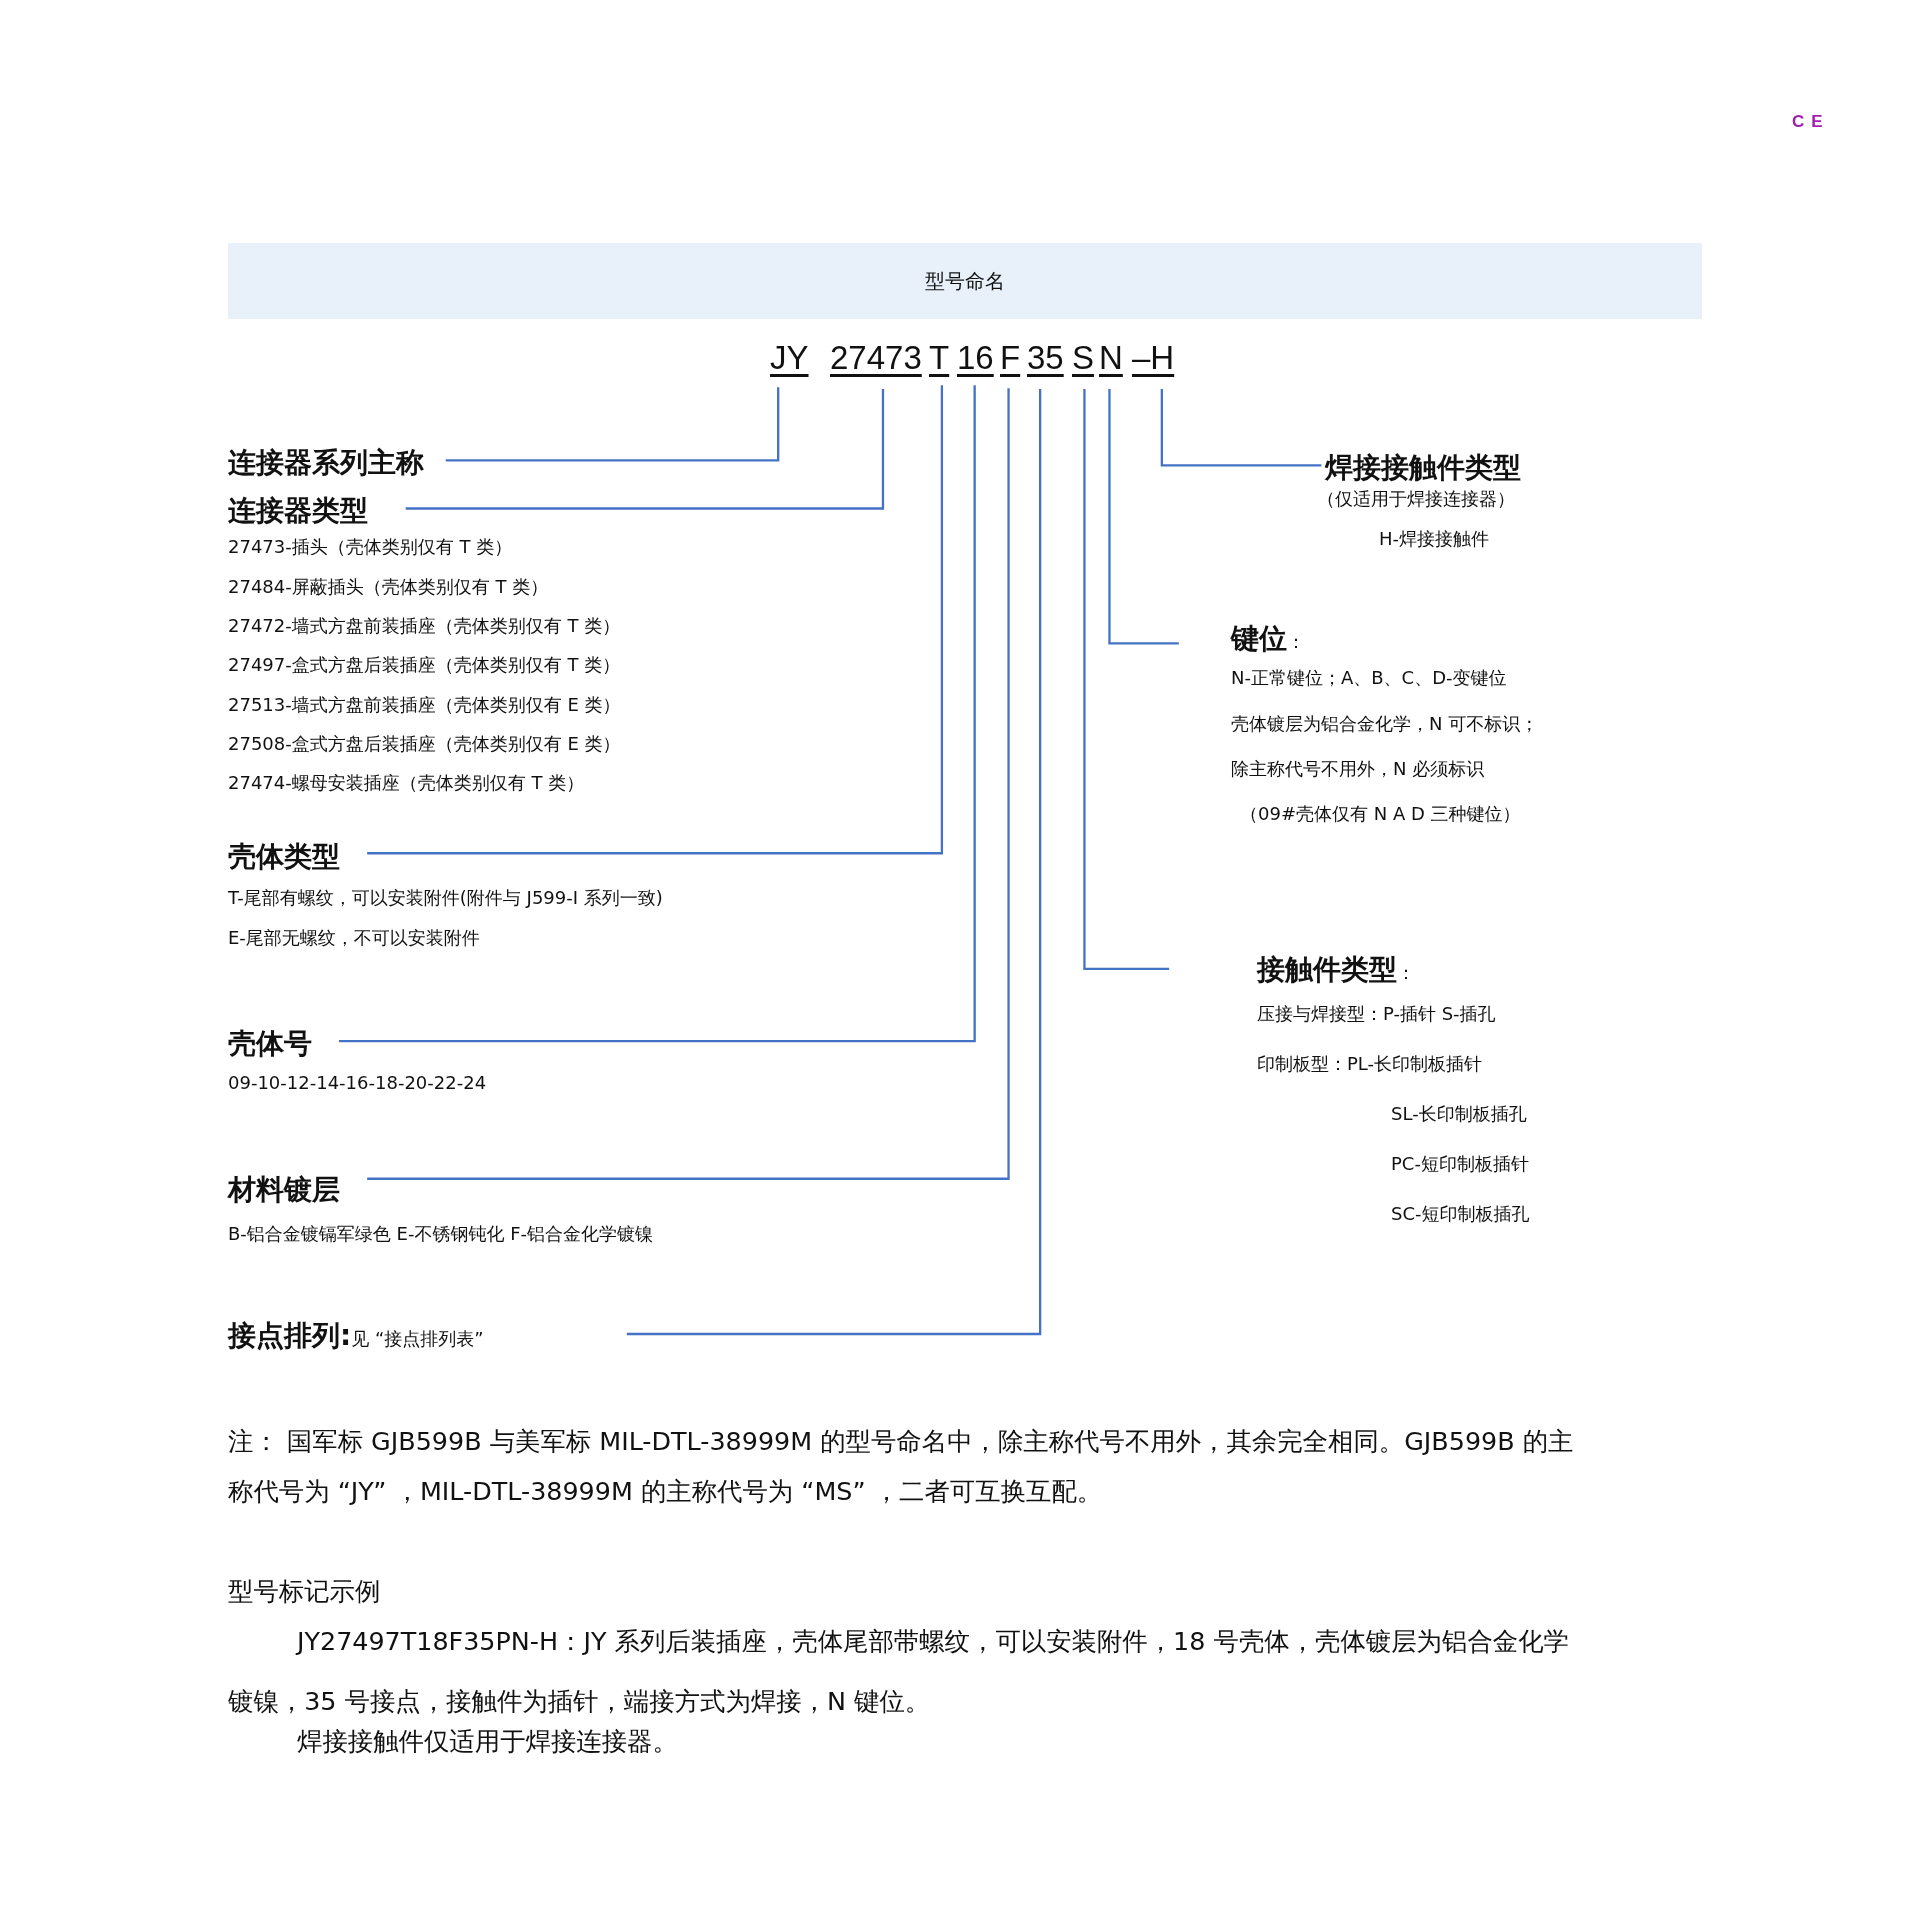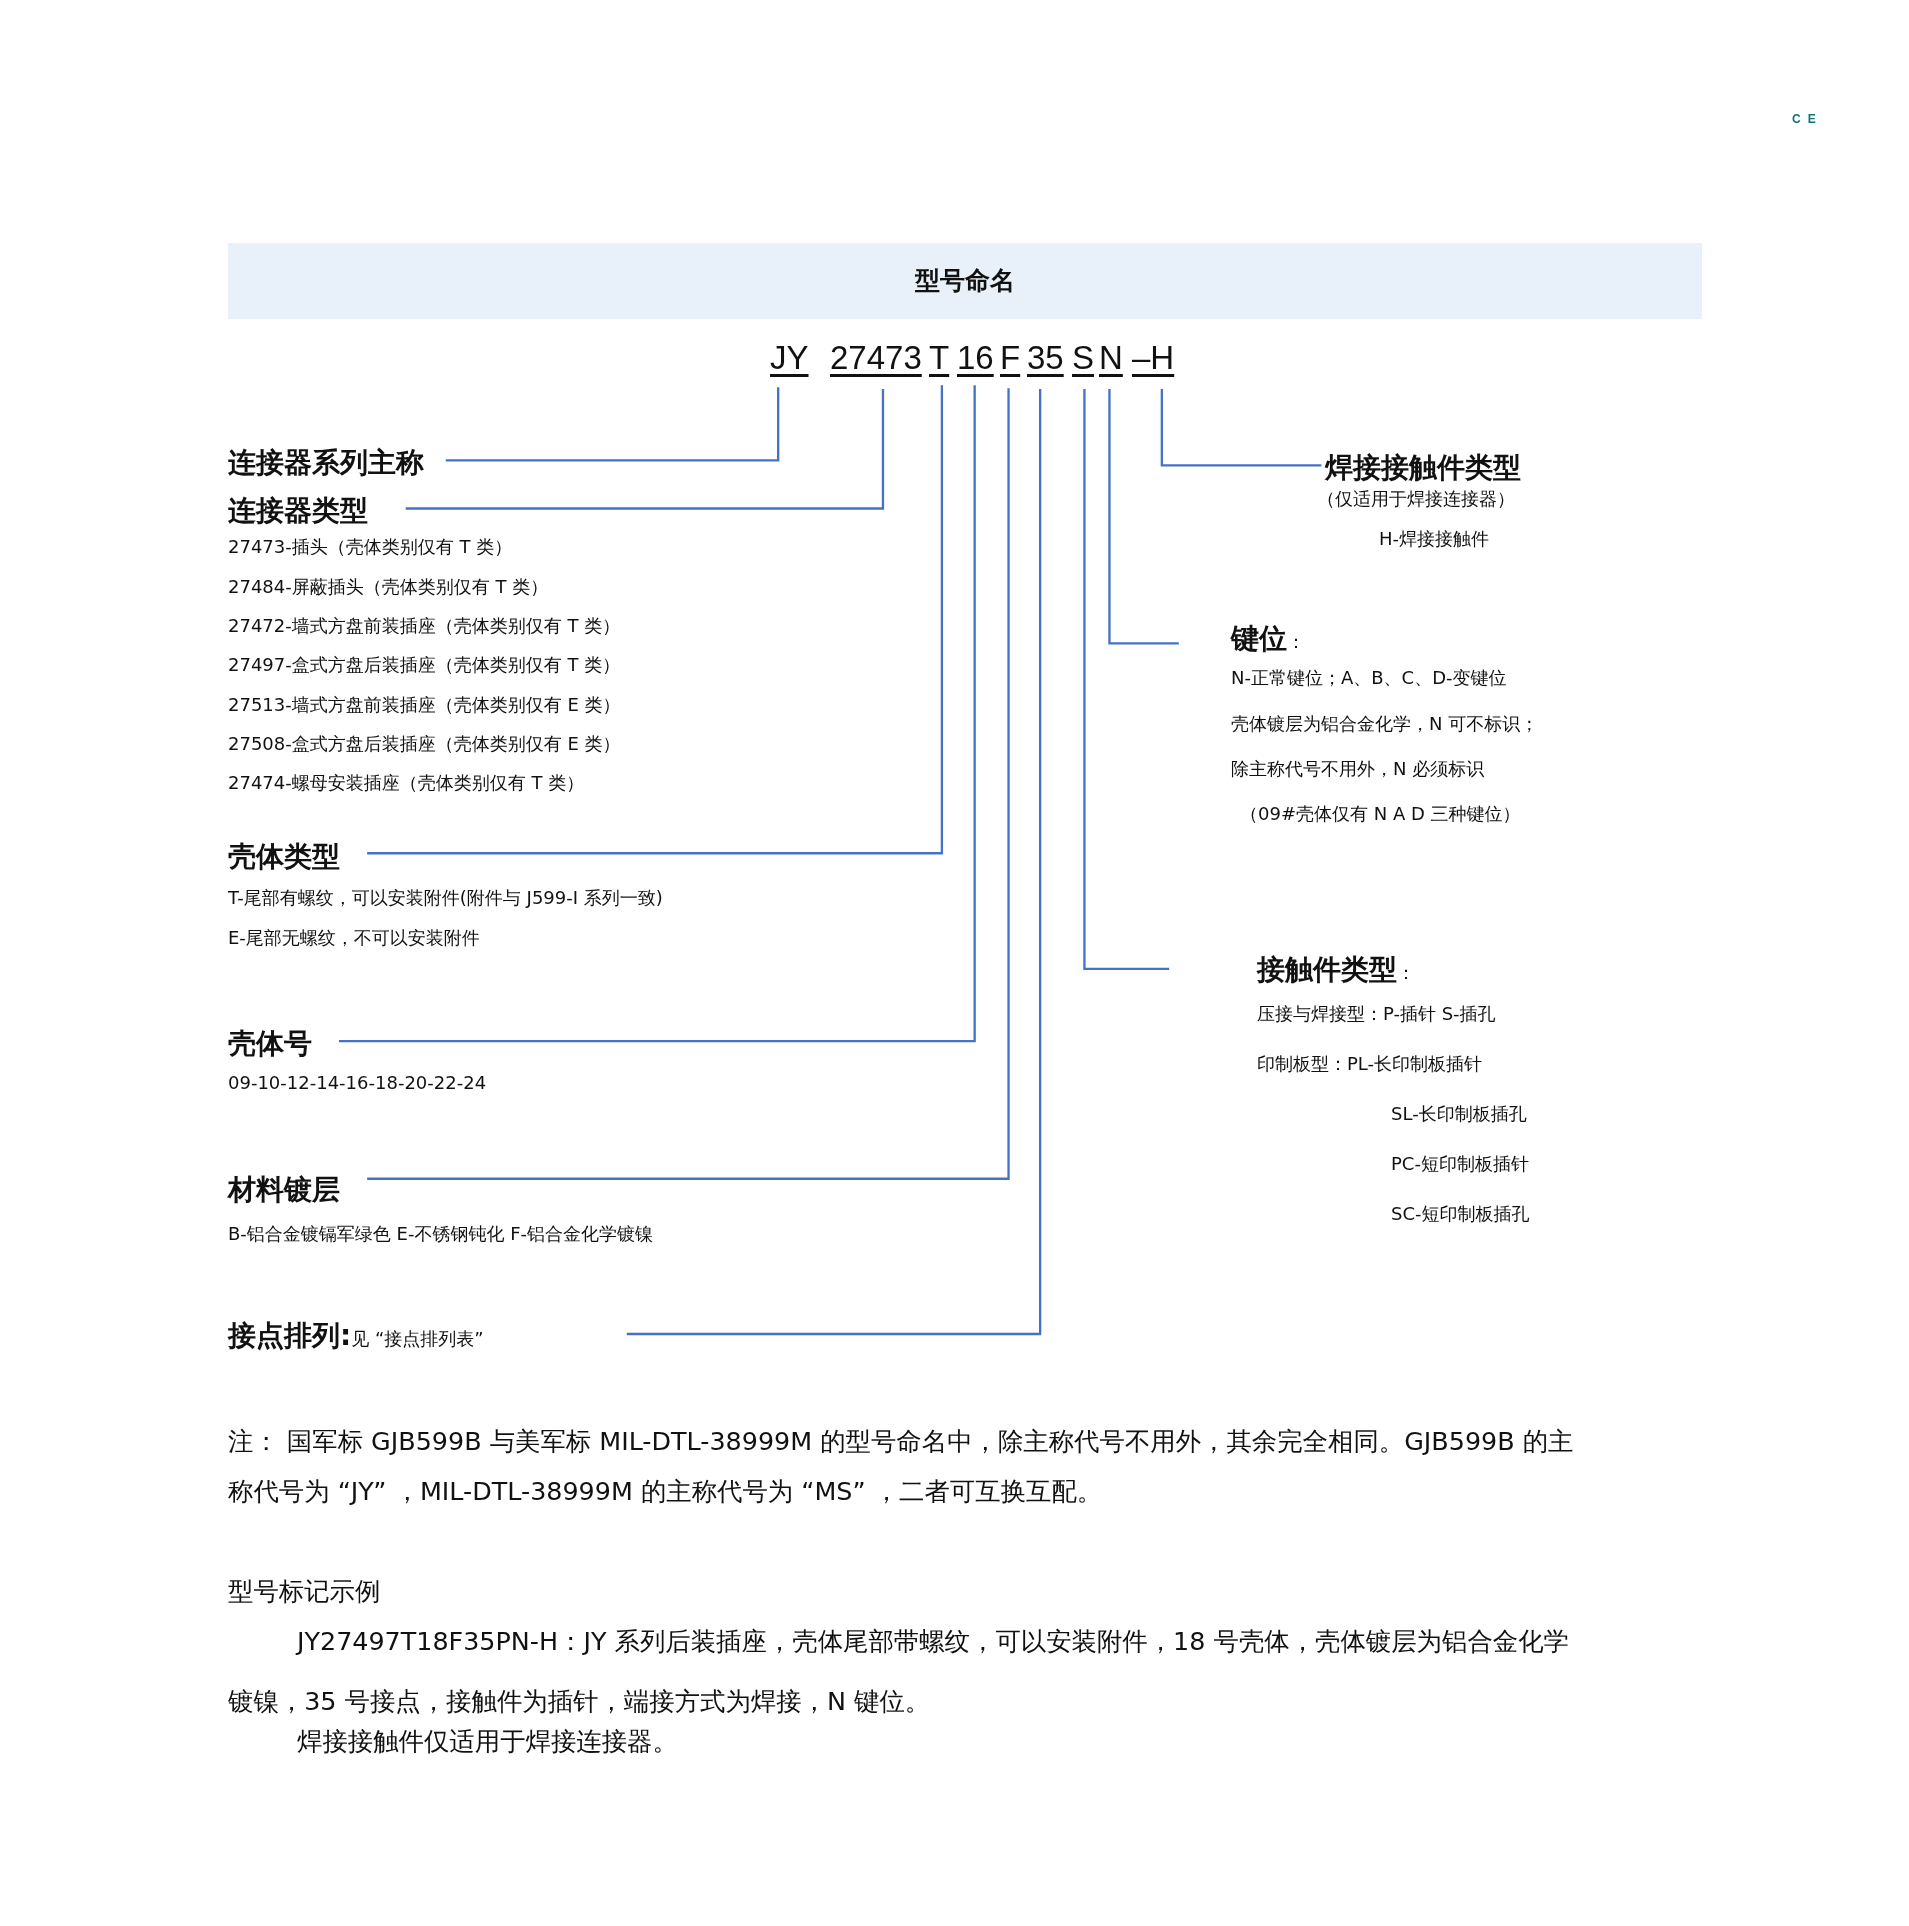--- a/index.html
+++ b/index.html
@@ -1,23 +1,23 @@
 <!DOCTYPE html>
 <html style="font-size:6.2px"><head>
 <meta charset="utf-8">
 <style>
   html, body { margin: 0; padding: 0; background: #ffffff; }
   body { width: 1910px; height: 2703px; position: relative; overflow: hidden;
          font-family: "DejaVu Sans", "Liberation Sans", sans-serif; color: #111; }
   .abs { position: absolute; white-space: nowrap; }
   .logo { left: 1792px; top: 112px; font-family: "Liberation Sans", sans-serif;
-          font-weight: bold; font-size: 12px; color: #0f766e; letter-spacing: 7px; }
+          font-weight: bold; font-size: 17px; color: #a21caf; letter-spacing: 7px; }
   .banner { left: 228px; top: 243px; width: 1474px; height: 76px; background: #e8f1fa; }
   .banner-title { left: 228px; top: 243px; width: 1474px; height: 60px; line-height: 76px;
-                  text-align: center; font-weight: bold; font-size: 25px; }
+                  text-align: center; font-weight: normal; font-size: 20px; }
   .code { top: 339px; font-family: "Liberation Sans", sans-serif; font-size: 33px;
           text-decoration: underline; text-underline-offset: 5.4px; text-decoration-thickness: 2.7px; }
   .h { font-weight: bold; font-size: 28px; }
   .t { font-size: 18px; }
   svg.lines { position: absolute; left: 0; top: 0; }
   .para { font-size: 25.4px; line-height: 50px; }
 </style>
 </head>
 <body>
 

